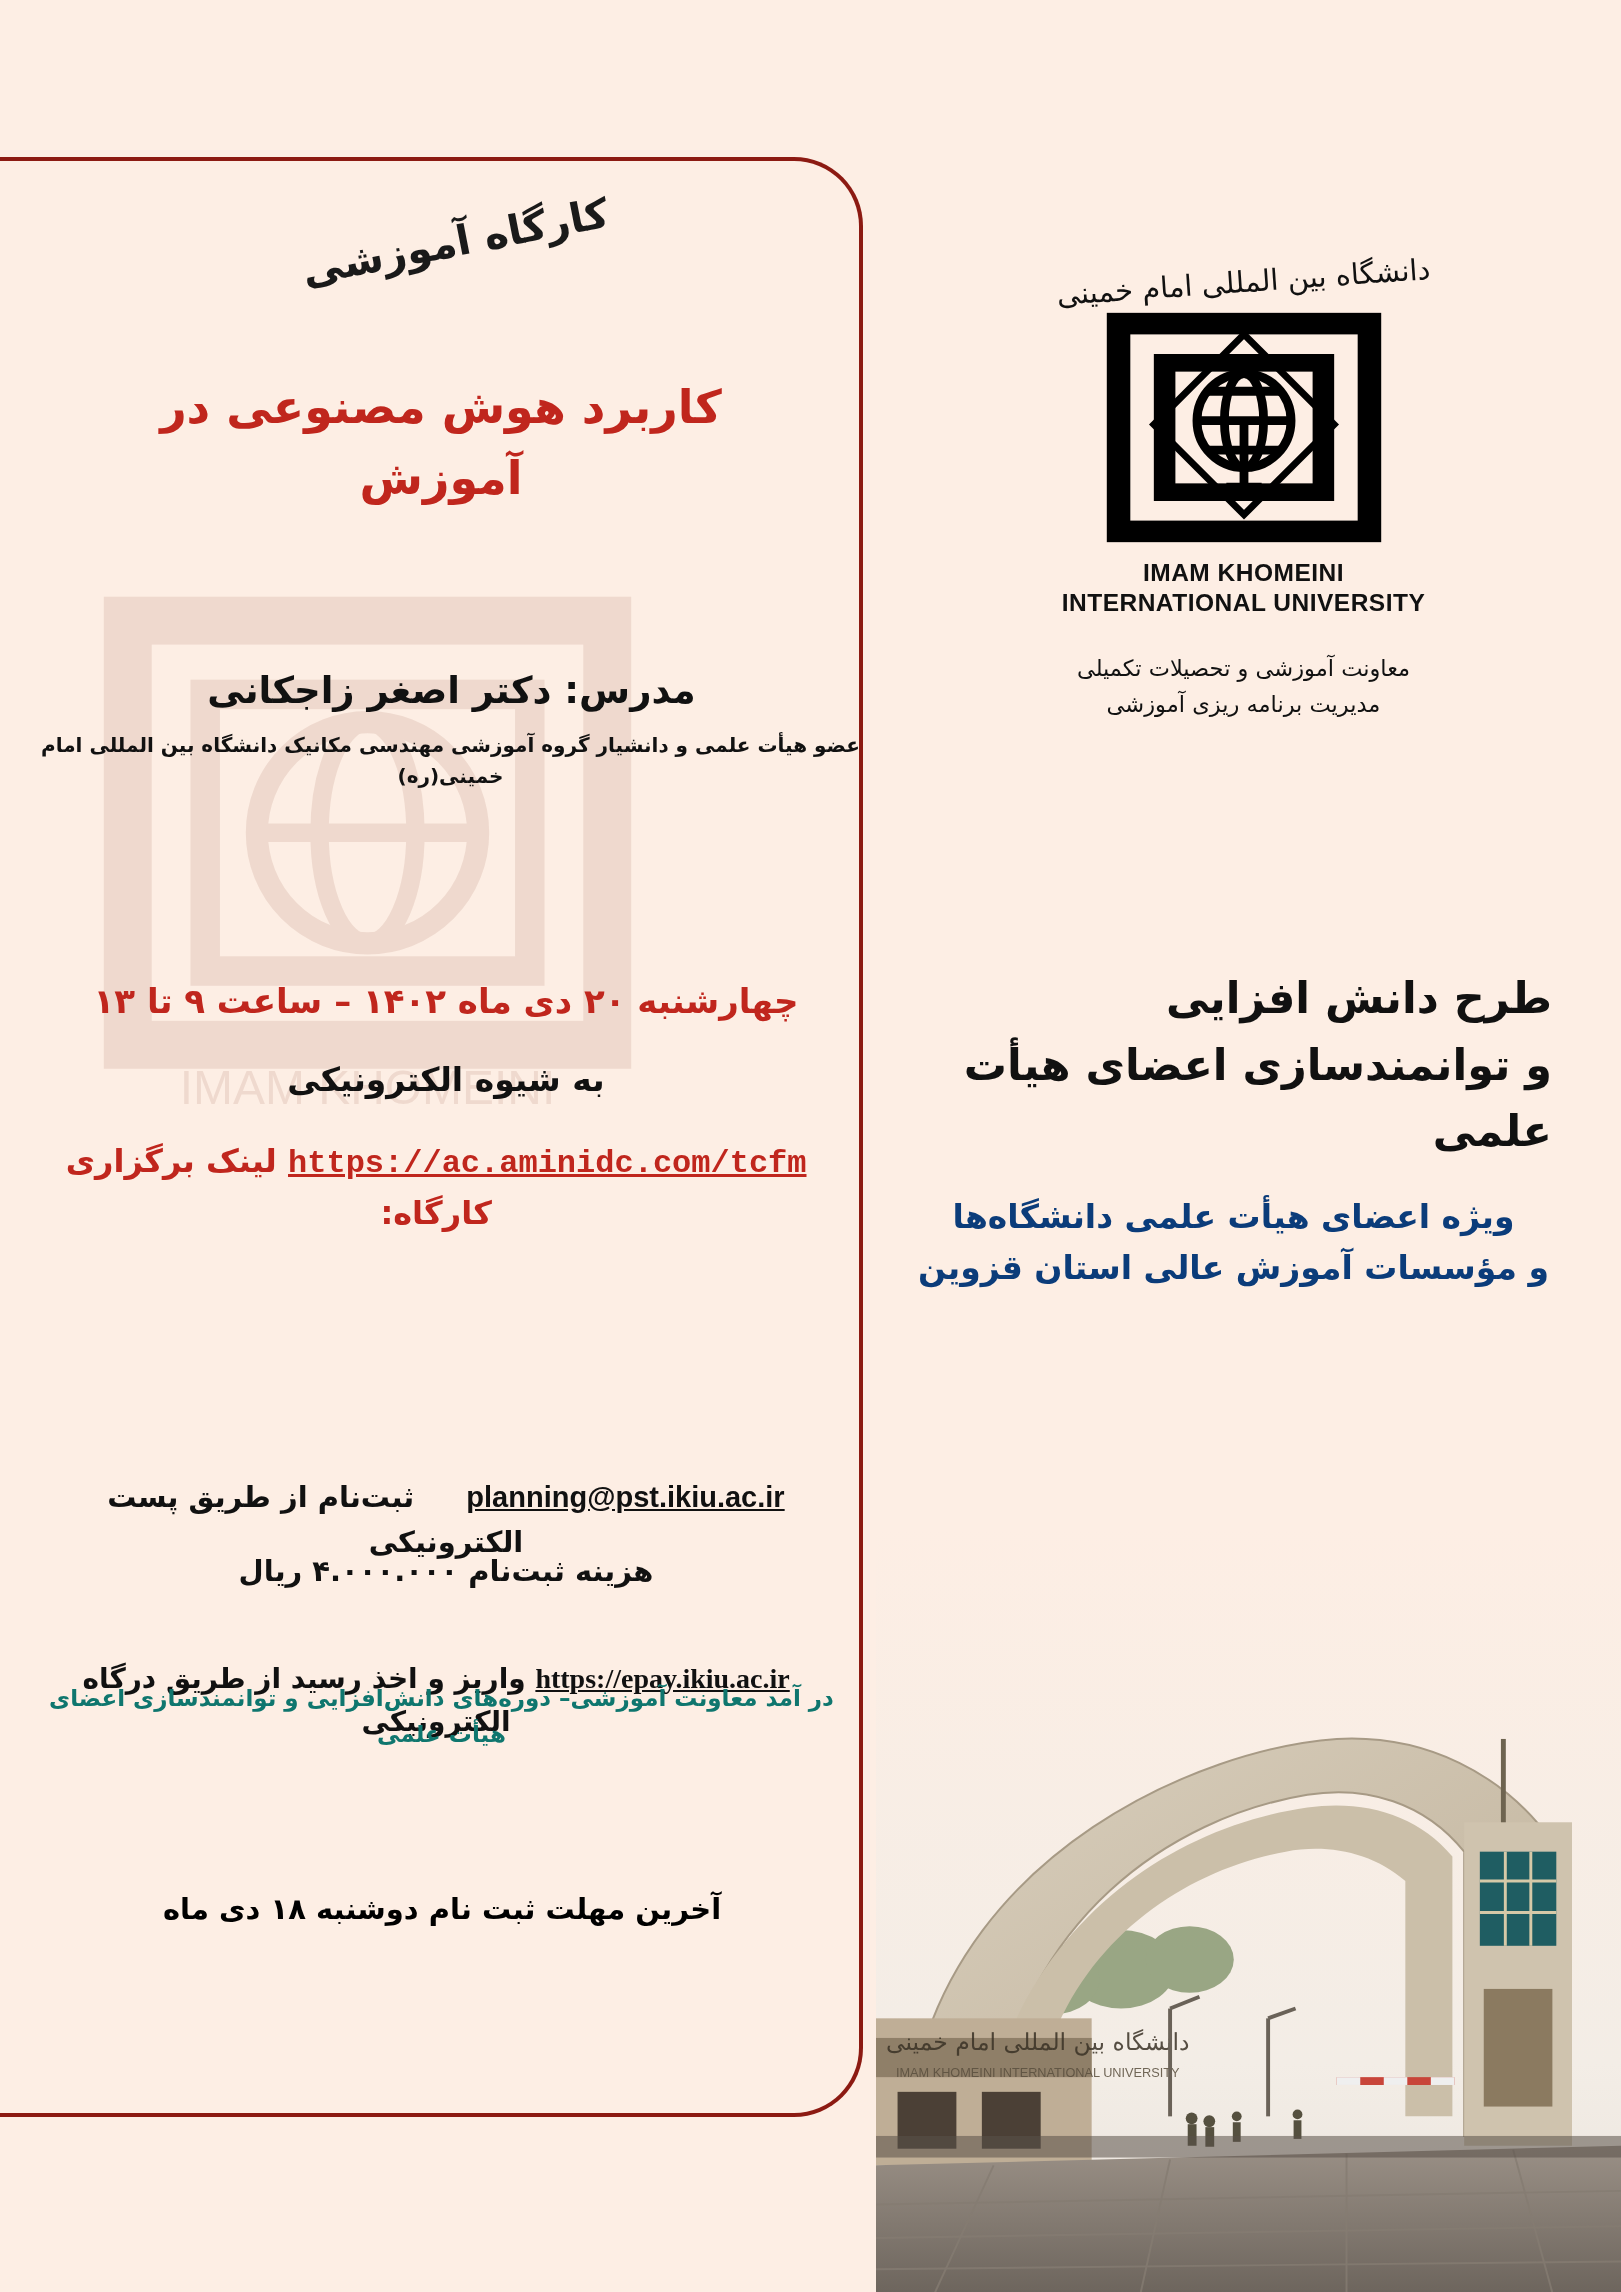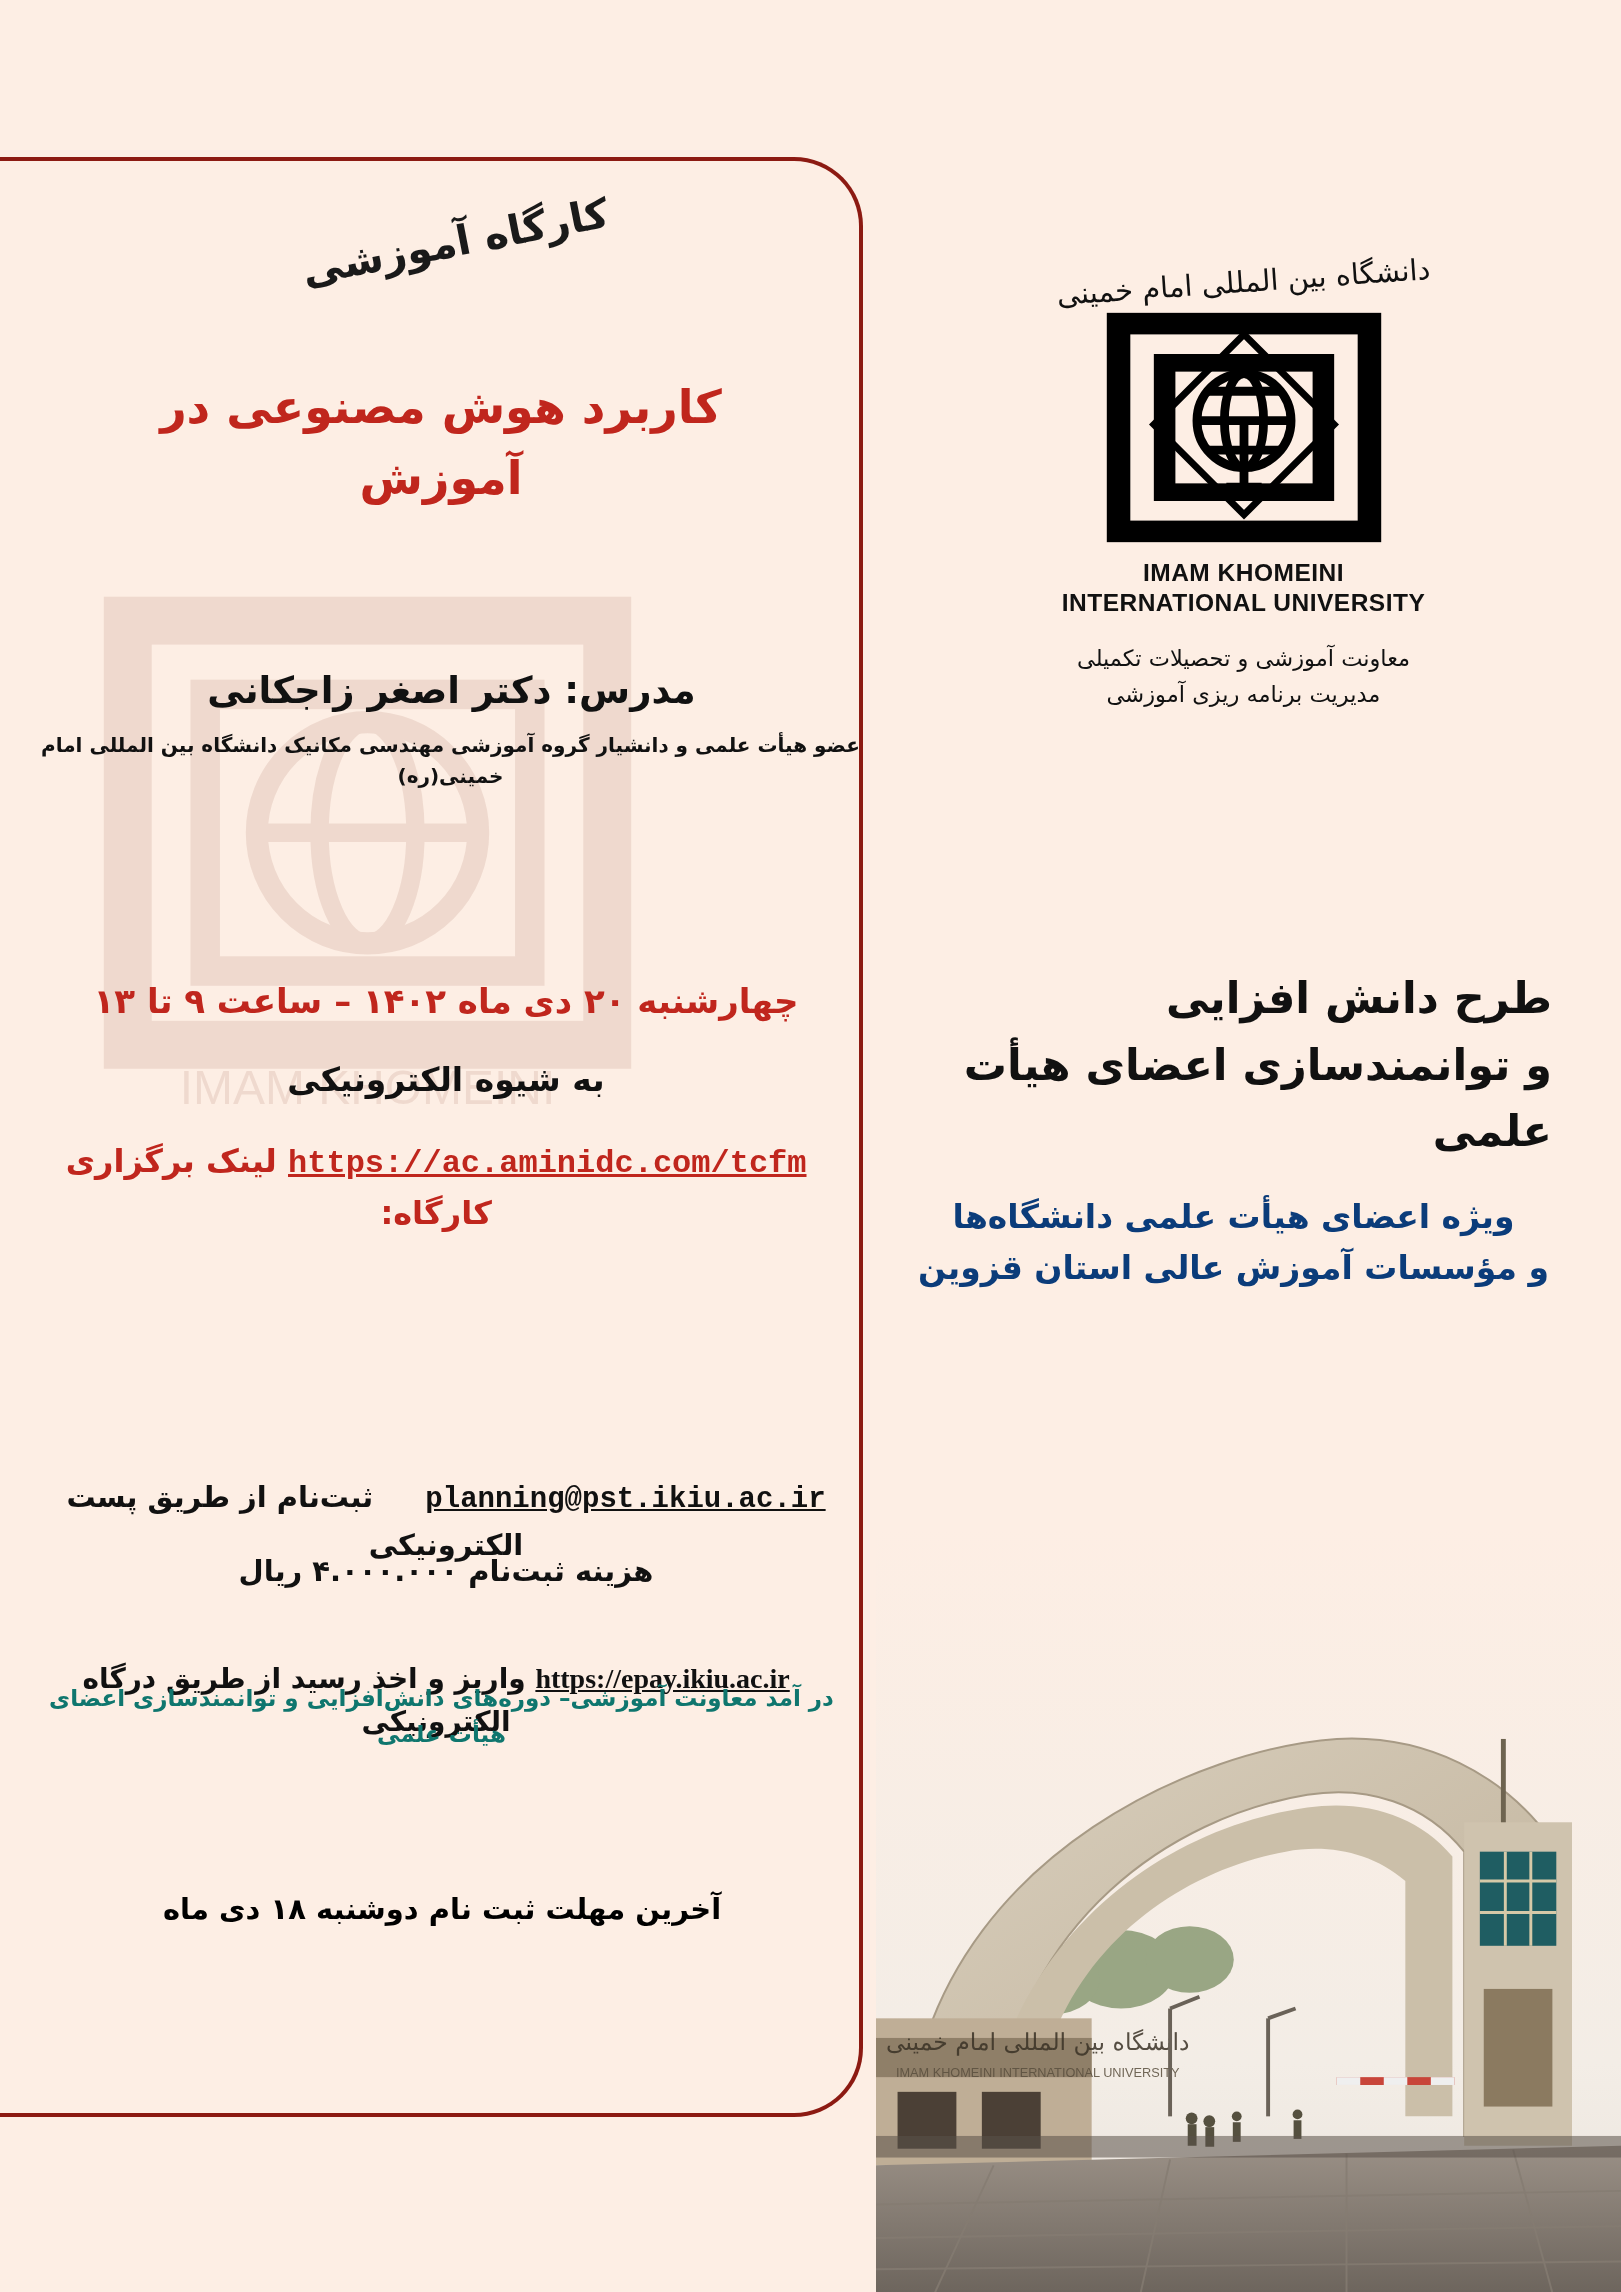--- a/index.html
+++ b/index.html
@@ -130,21 +130,21 @@
     top: 1475px;
     width: 814px;
     font-size: 29px;
     color: #111;
   }
   #reg-email-line .url {
     text-decoration: underline;
     direction: ltr;
     unicode-bidi: embed;
     display: inline-block;
-    font-family: Liberation Mono, monospace;
+    font-family: Liberation Sans, sans-serif;
     margin-left: 42px;
   }
   #fee-line {
     left: 59px;
     top: 1549px;
     width: 774px;
     font-size: 29px;
     color: #111;
   }
   #pay-line {
@@ -205,21 +205,21 @@
   .logo-en {
     font-family: "Liberation Sans", sans-serif;
     font-weight: bold;
     font-size: 24.5px;
     color: #111;
     line-height: 1.25;
     letter-spacing: 0.5px;
     margin-top: 7.8px;
   }
   .logo-sub {
-    margin-top: 21px;
+    margin-top: 31px;
     font-size: 22.5px;
     color: #111;
     line-height: 1.6;
     direction: rtl;
   }
 
   #program-title {
     position: absolute;
     top: 965px;
     right: 69px;

